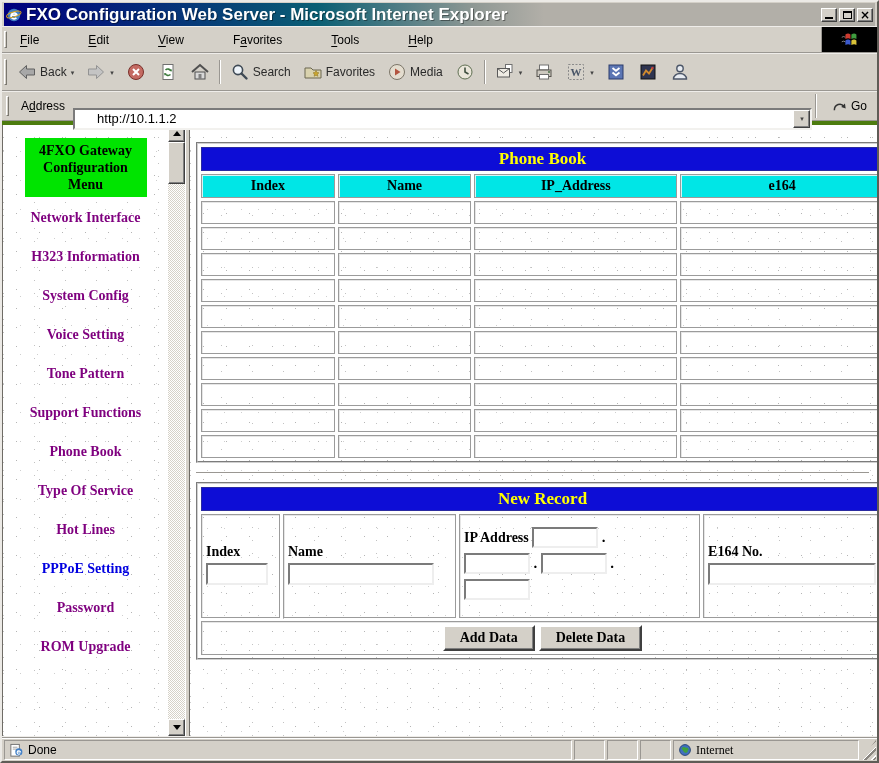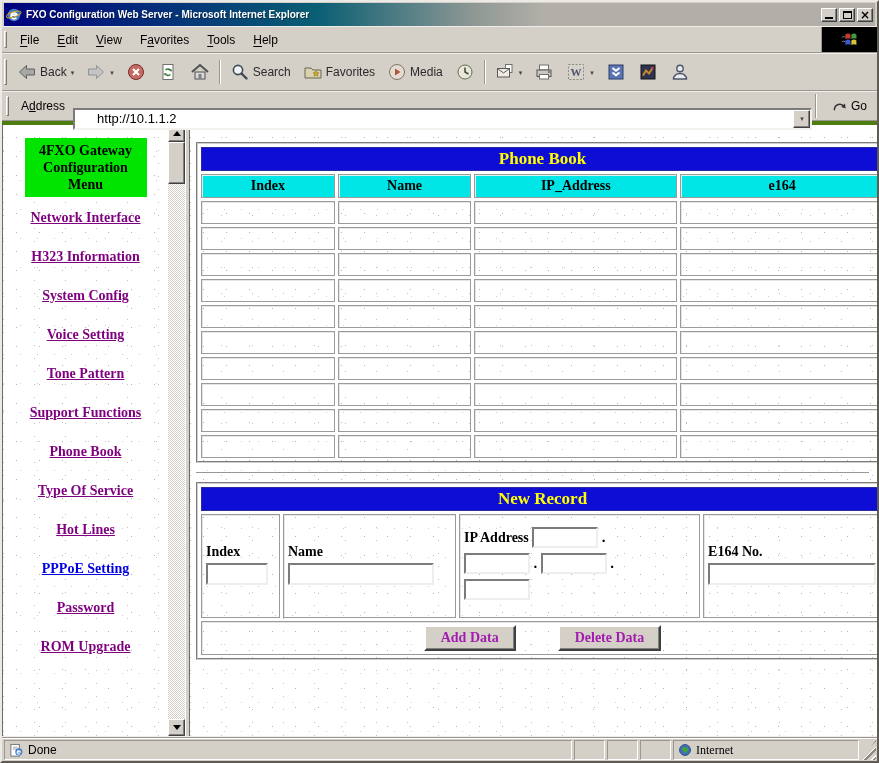--- a/index.html
+++ b/index.html
@@ -15,36 +15,36 @@
     background:var(--chrome);
     border:2px solid;border-color:#eceae6 #5f5c56 #5f5c56 #eceae6;
     position:relative;overflow:hidden;
   }
   
   .titlebar{
     height:23px;margin:1px 2px 0 2px;display:flex;align-items:center;gap:4px;
     padding:0 2px;
     background:linear-gradient(90deg,#00007e 0%,#0a5f74 36%,#8f9894 54%,#b2afa8 62%,#b2afa8 100%);
   }
-  .titletext{color:#fff;font-weight:bold;font-size:10px;white-space:nowrap;flex:1;
+  .titletext{color:#fff;font-weight:bold;font-size:17px;white-space:nowrap;flex:1;
     text-shadow:1px 1px 0 rgba(0,0,0,.4);}
   .winbtns{display:flex;gap:2px;}
   .winbtn{width:16px;height:14px;background:var(--chrome);display:flex;align-items:center;justify-content:center;
     border:1px solid;border-color:#fff #404040 #404040 #fff;box-shadow:inset -1px -1px 0 #808080;padding:0;}
   .g-min{width:8px;height:2px;background:#000;margin-top:7px;}
   .g-max{width:9px;height:8px;border:1px solid #000;border-top:2px solid #000;}
   .g-close{font:bold 12px/1 "DejaVu Sans",sans-serif;color:#000;}
   
   .bar{display:flex;align-items:center;border-top:1px solid #efedea;border-bottom:1px solid #9a9792;position:relative;}
   .grip{width:3px;height:70%;margin:0 4px 0 2px;
     border:1px solid;border-color:#fff #7a776f #7a776f #fff;}
   .vsep{width:1px;height:24px;margin:0 3px;border-left:1px solid #9a9792;border-right:1px solid #fff;}
   
   .menurow{height:27px;}
-  .menuitems{display:flex;flex:1;}
+  .menuitems{display:flex;flex:1;gap:31px;}
   .mi{padding:3px 9px;font-size:12px;color:#000;cursor:default;}
   .mi u{text-underline-offset:2px;}
   .throbber{width:56px;height:25px;background:#000;display:flex;align-items:center;justify-content:center;
     border-left:1px solid #9a9792;align-self:stretch;}
   
   .toolrow{height:38px;}
   .tbtn{display:flex;align-items:center;gap:3px;padding:3px 5px;border:1px solid transparent;}
   .ticon{width:20px;height:20px;display:inline-flex;}
   .tlabel{font-size:12px;color:#2a2a2a;}
   .caret{font-size:7px;color:#444;line-height:1;padding-left:1px;}
@@ -67,21 +67,21 @@
       radial-gradient(circle,#c2c2c2 0.6px,transparent 0.9px);
     background-size:23px 19px,17px 29px,31px 13px;
     background-position:2px 3px,9px 12px,16px 6px;
   }
   .frame-side{width:183px;display:flex;overflow:hidden;border-left:1px solid #6f6c66;}
   .side-inner{flex:1;overflow:hidden;padding-top:13px;text-align:center;
     font-family:"Liberation Serif",serif;font-weight:bold;}
   .menu-title{background:var(--green);color:#000;font-size:14px;line-height:17px;
     width:122px;margin:0 auto 12px auto;padding:4px 2px;}
   .navlink{display:block;color:var(--visited);font-size:14px;line-height:17px;
-    margin:0 8px 22px 8px;text-decoration:underline;cursor:pointer;}
+    margin:0 8px 22px 8px;cursor:pointer;}
   .navlink.unvisited{color:var(--unvisited);}
   
   .vscroll{width:17px;display:flex;flex-direction:column;align-self:stretch;}
   .sb-btn{height:17px;background:var(--chrome);display:flex;align-items:center;justify-content:center;
     border:1px solid;border-color:#fff #404040 #404040 #fff;box-shadow:inset -1px -1px 0 #808080;}
   .tri-up{width:0;height:0;border-left:4px solid transparent;border-right:4px solid transparent;border-bottom:5px solid #000;}
   .tri-down{width:0;height:0;border-left:4px solid transparent;border-right:4px solid transparent;border-top:5px solid #000;}
   .sb-track{flex:1;background:repeating-conic-gradient(#ffffff 0% 25%,#d6d2c8 0% 50%) 0 0/2px 2px;}
   .sb-thumb{height:42px;background:var(--chrome);
     border:1px solid;border-color:#fff #404040 #404040 #fff;box-shadow:inset -1px -1px 0 #808080;}
@@ -107,22 +107,22 @@
   .tin{background:#fff;border:2px solid;border-color:#7b7b7b #eeeeee #eeeeee #7b7b7b;
     height:22px;font:13px "Liberation Serif",serif;padding:0 2px;}
   .in-index{width:62px;margin-top:3px;}
   .in-name{width:146px;margin-top:3px;}
   .in-oct{width:66px;height:21px;margin-top:2px;}
   .in-e164{width:168px;margin-top:3px;}
   .ipline{margin-bottom:3px;white-space:nowrap;}
   .dot{font-size:15px;}
   .btncell{border:1px solid #9b9b9b;box-shadow:1px 1px 0 #ffffff,inset 1px 1px 0 #e6e6e6;
     text-align:center;height:32px;padding:3px 0;}
-  .btn95{font:bold 14px "Liberation Serif",serif;background:var(--chrome);color:#a21caf;
-    padding:3px 15px;margin:0 19px;border:2px solid;border-color:#fff #404040 #404040 #fff;
+  .btn95{font:bold 14px "Liberation Serif",serif;background:var(--chrome);color:#000000;
+    padding:3px 15px;margin:0 0;border:2px solid;border-color:#fff #404040 #404040 #fff;
     box-shadow:inset -1px -1px 0 #808080;cursor:pointer;}
   
   .statusbar{height:24px;display:flex;align-items:stretch;gap:2px;padding:2px 1px 1px 2px;border-top:1px solid #9a9792;box-shadow:0 1px 0 #fff inset;}
   .pane{border:1px solid;border-color:#9a9792 #fff #fff #9a9792;display:flex;align-items:center;
     font-size:12px;gap:4px;padding:0 4px;}
   .pane.main{flex:1;}
   .pane.sm{width:31px;}
   .pane.zone{width:186px;font-family:Liberation Serif, serif;}
   .gripcorner{width:15px;
     background:repeating-linear-gradient(135deg,transparent 0 3px,#ffffff 3px 4px,#8a8680 4px 6px);

